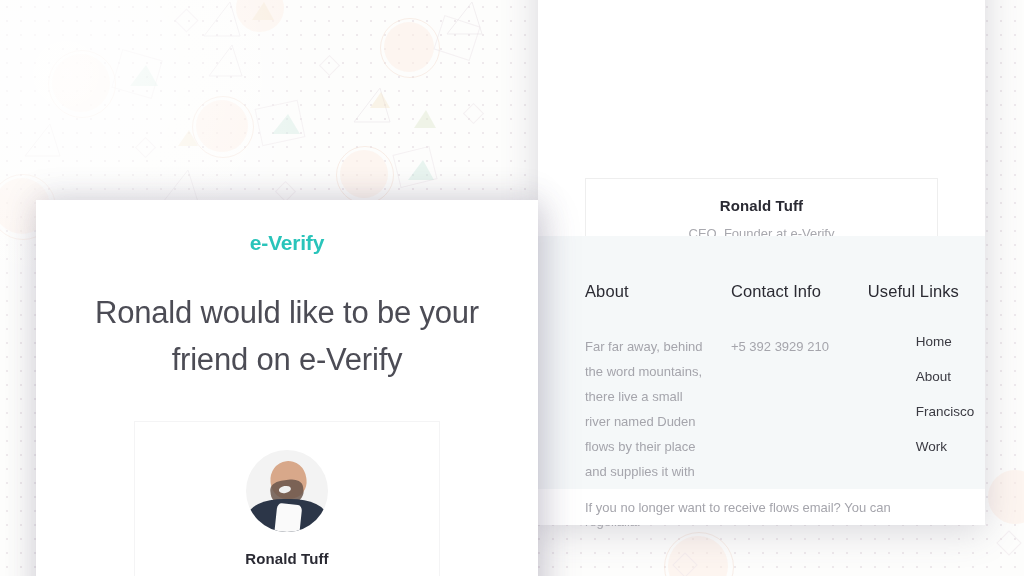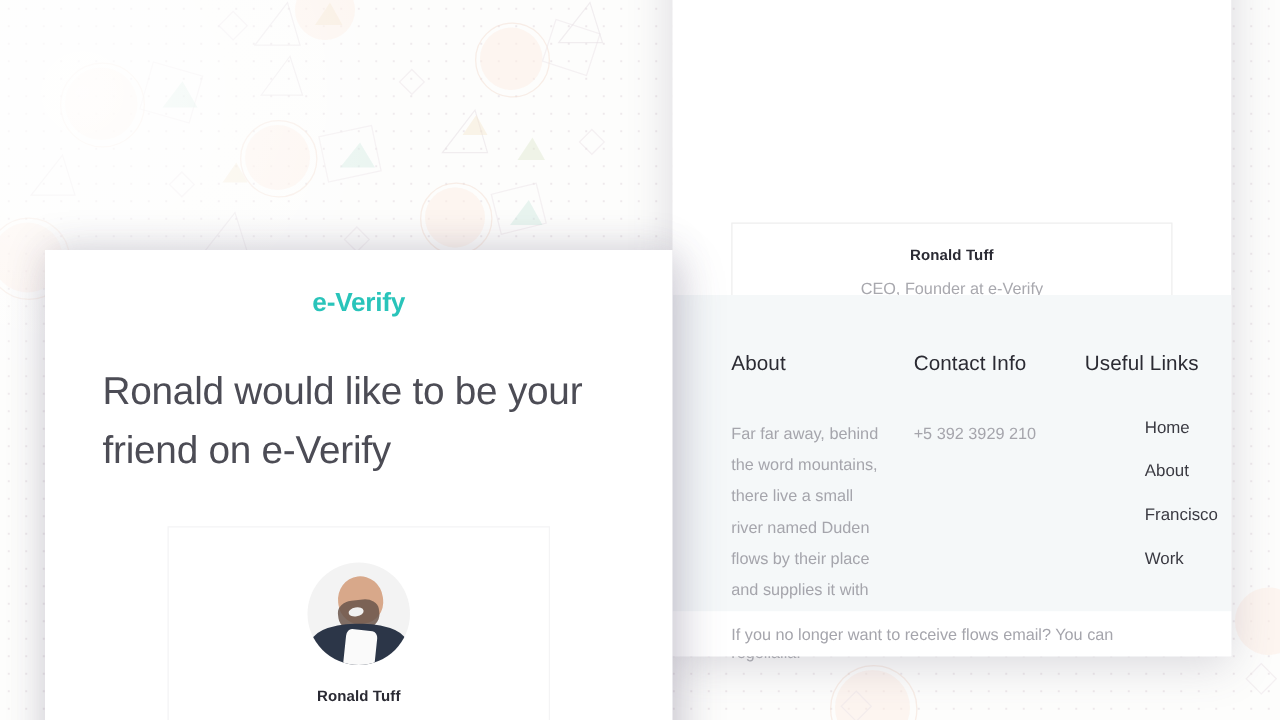--- a/index.html
+++ b/index.html
@@ -37,21 +37,21 @@
     box-shadow:0 6px 34px rgba(86,80,110,.22);
   }
   #back-body{padding:0 47px;box-sizing:border-box;width:100%;}
   #back-inner{
     border:1px solid #eeeeee;
     margin-top:418px;
     padding:18px 0 26px;
     text-align:center;
   }
   .person-name{
-    font-size:12px;font-weight:700;color:#2a2a33;letter-spacing:.1px;
+    font-size:15px;font-weight:700;color:#2a2a33;letter-spacing:.1px;
     margin:0 0 12px;
   }
   .person-role{
     font-size:13px;color:#a8a8ae;margin:0 0 29px;font-weight:400;
   }
   #accept-request{
     display:inline-block;border:0;cursor:pointer;
     background:#29c4ba;color:#fff;
     font-family:inherit;font-size:13.5px;font-weight:600;letter-spacing:.2px;
     padding:12px 27px;border-radius:4px;
@@ -94,21 +94,21 @@
   
   #front-card{
     left:36px;top:200px;width:502px;height:430px;
     box-shadow:0 -2px 30px rgba(86,80,110,.20), 8px 10px 34px rgba(86,80,110,.18);
   }
   #brand{
     text-align:center;color:#29c4ba;font-size:21px;font-weight:700;
     letter-spacing:-.2px;margin:31px 0 0;
   }
   #invite-headline{
-    margin:34px 46px 0;text-align:left;
+    margin:34px 46px 0;text-align:center;
     font-size:31px;line-height:47px;font-weight:300;color:#4c4c55;
     letter-spacing:-.2px;
   }
   #front-inner{
     margin:38px 98px 0;border:1px solid #f4f4f5;
     padding:28px 0 0;text-align:center;box-sizing:border-box;
   }
   #avatar{
     width:82px;height:82px;border-radius:50%;margin:0 auto 18px;
     overflow:hidden;position:relative;background:#f3f3f3;

